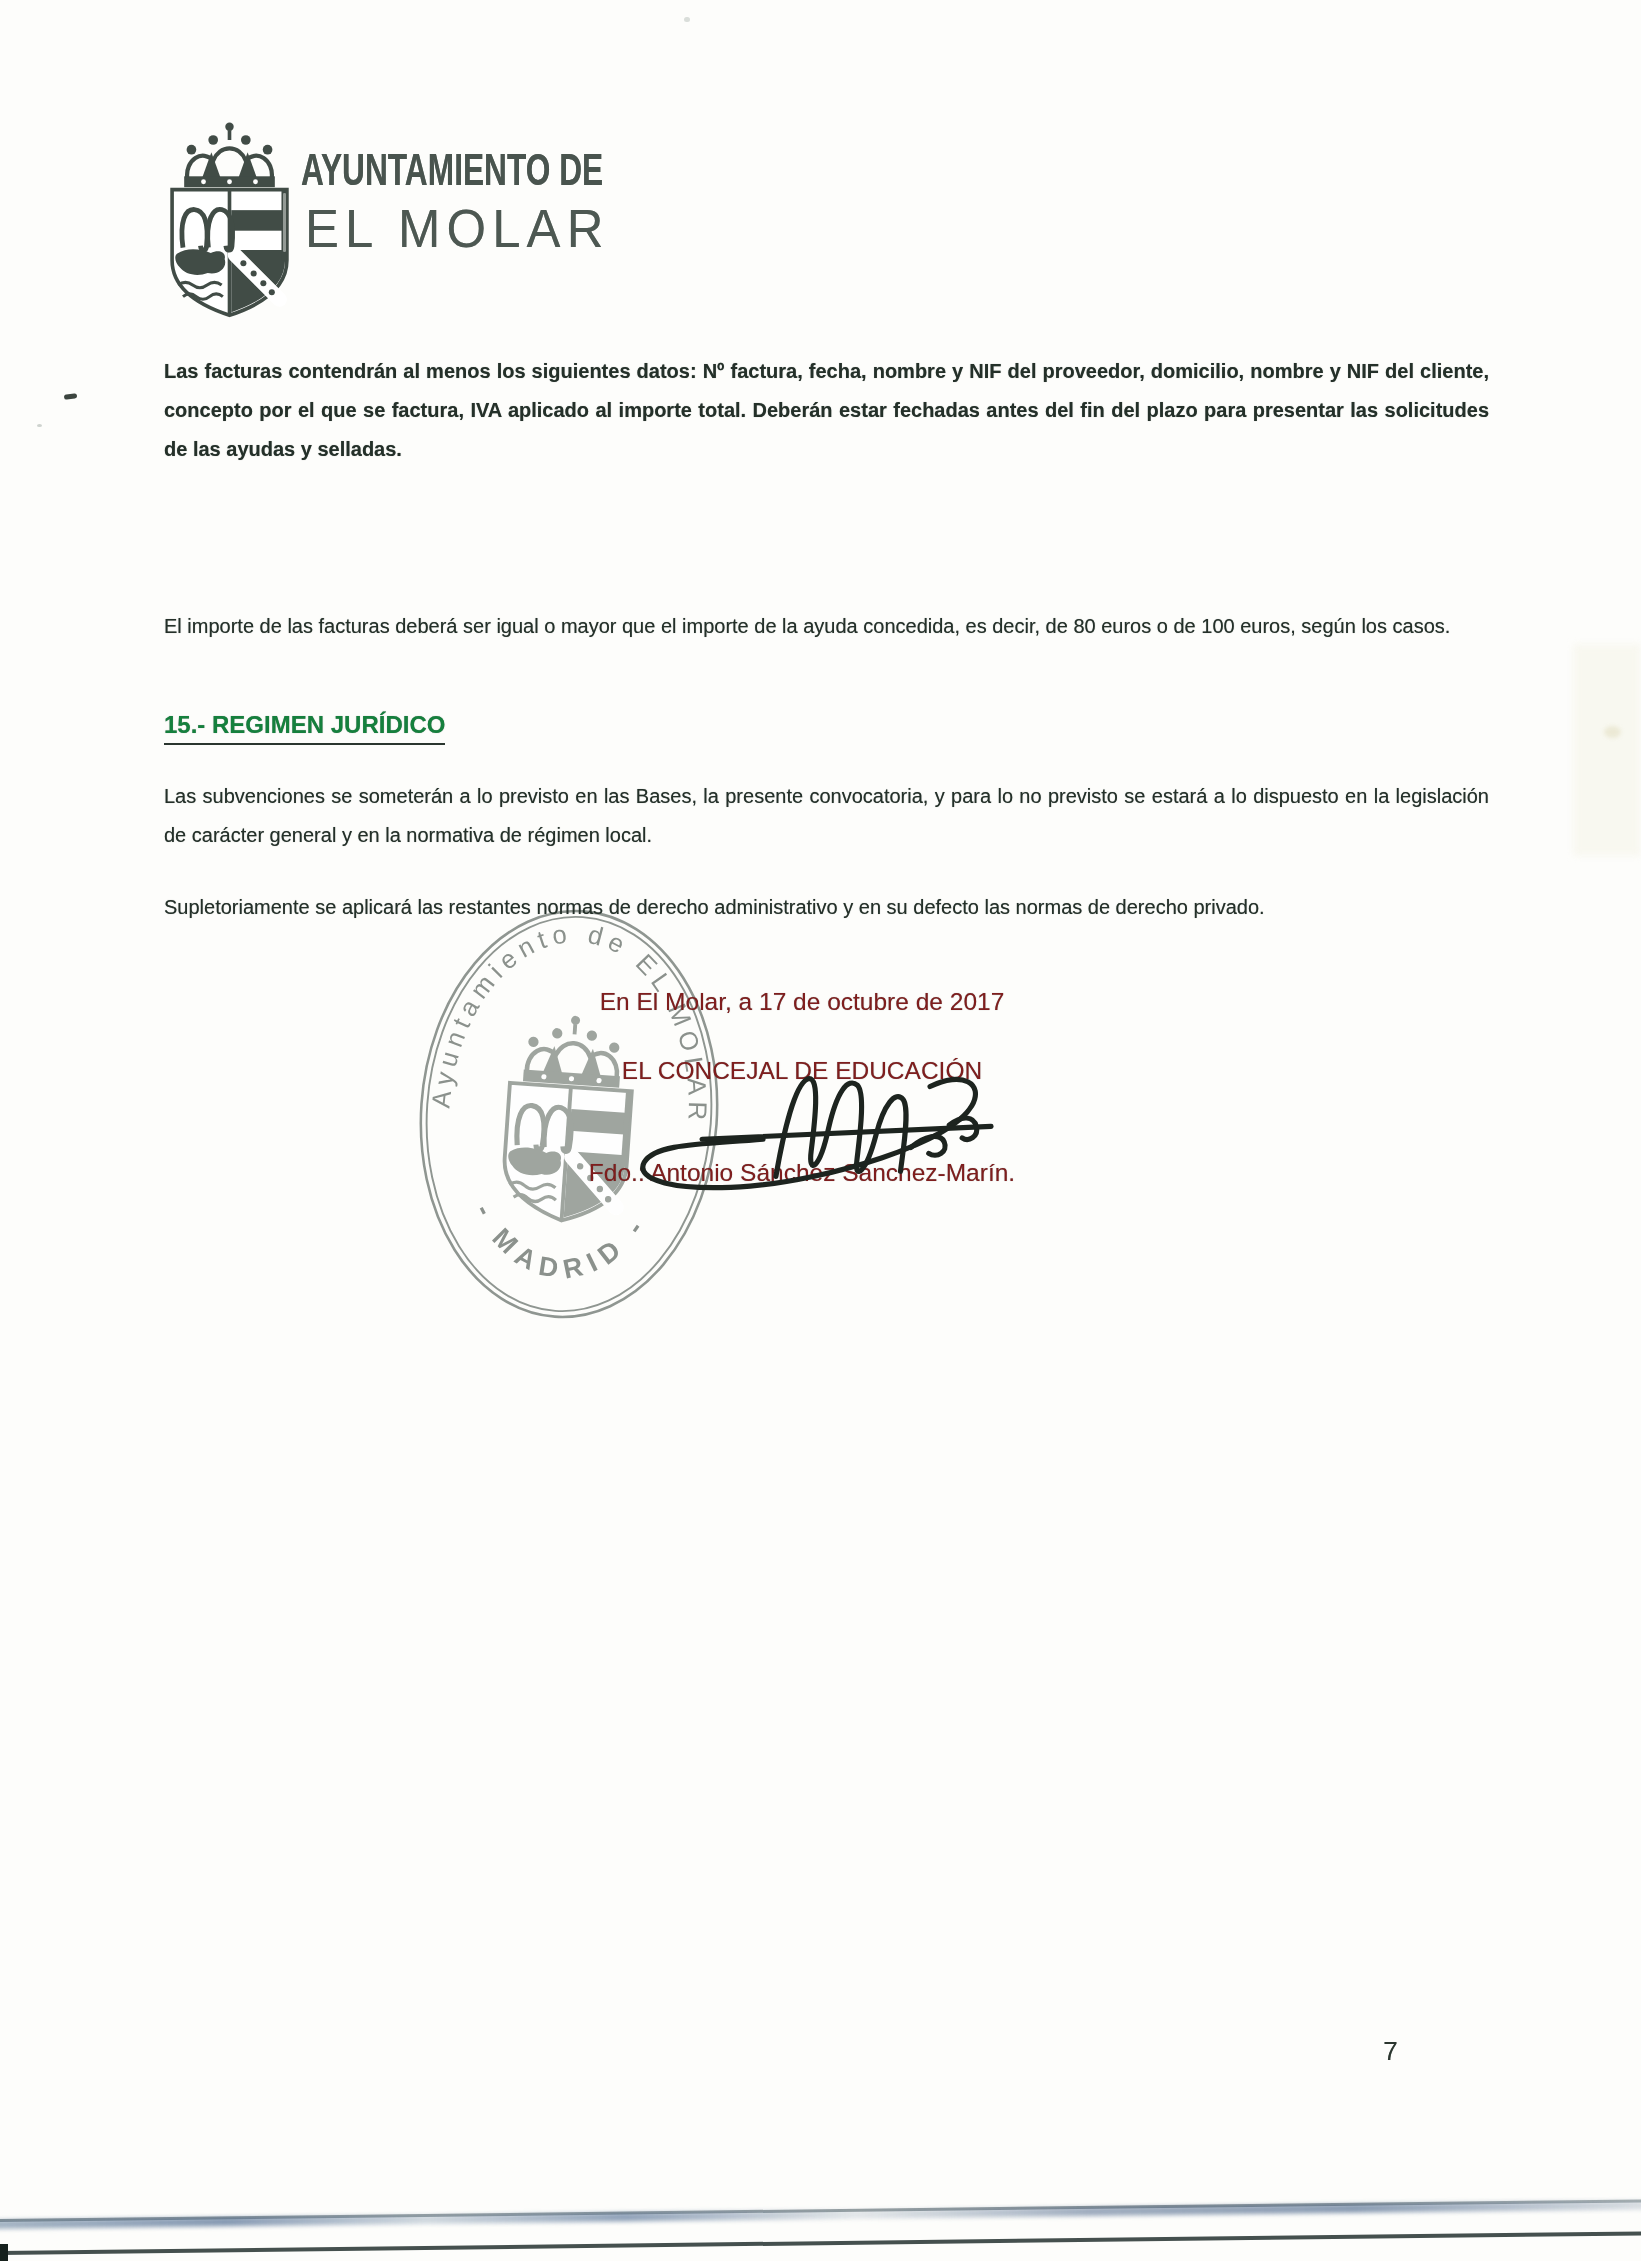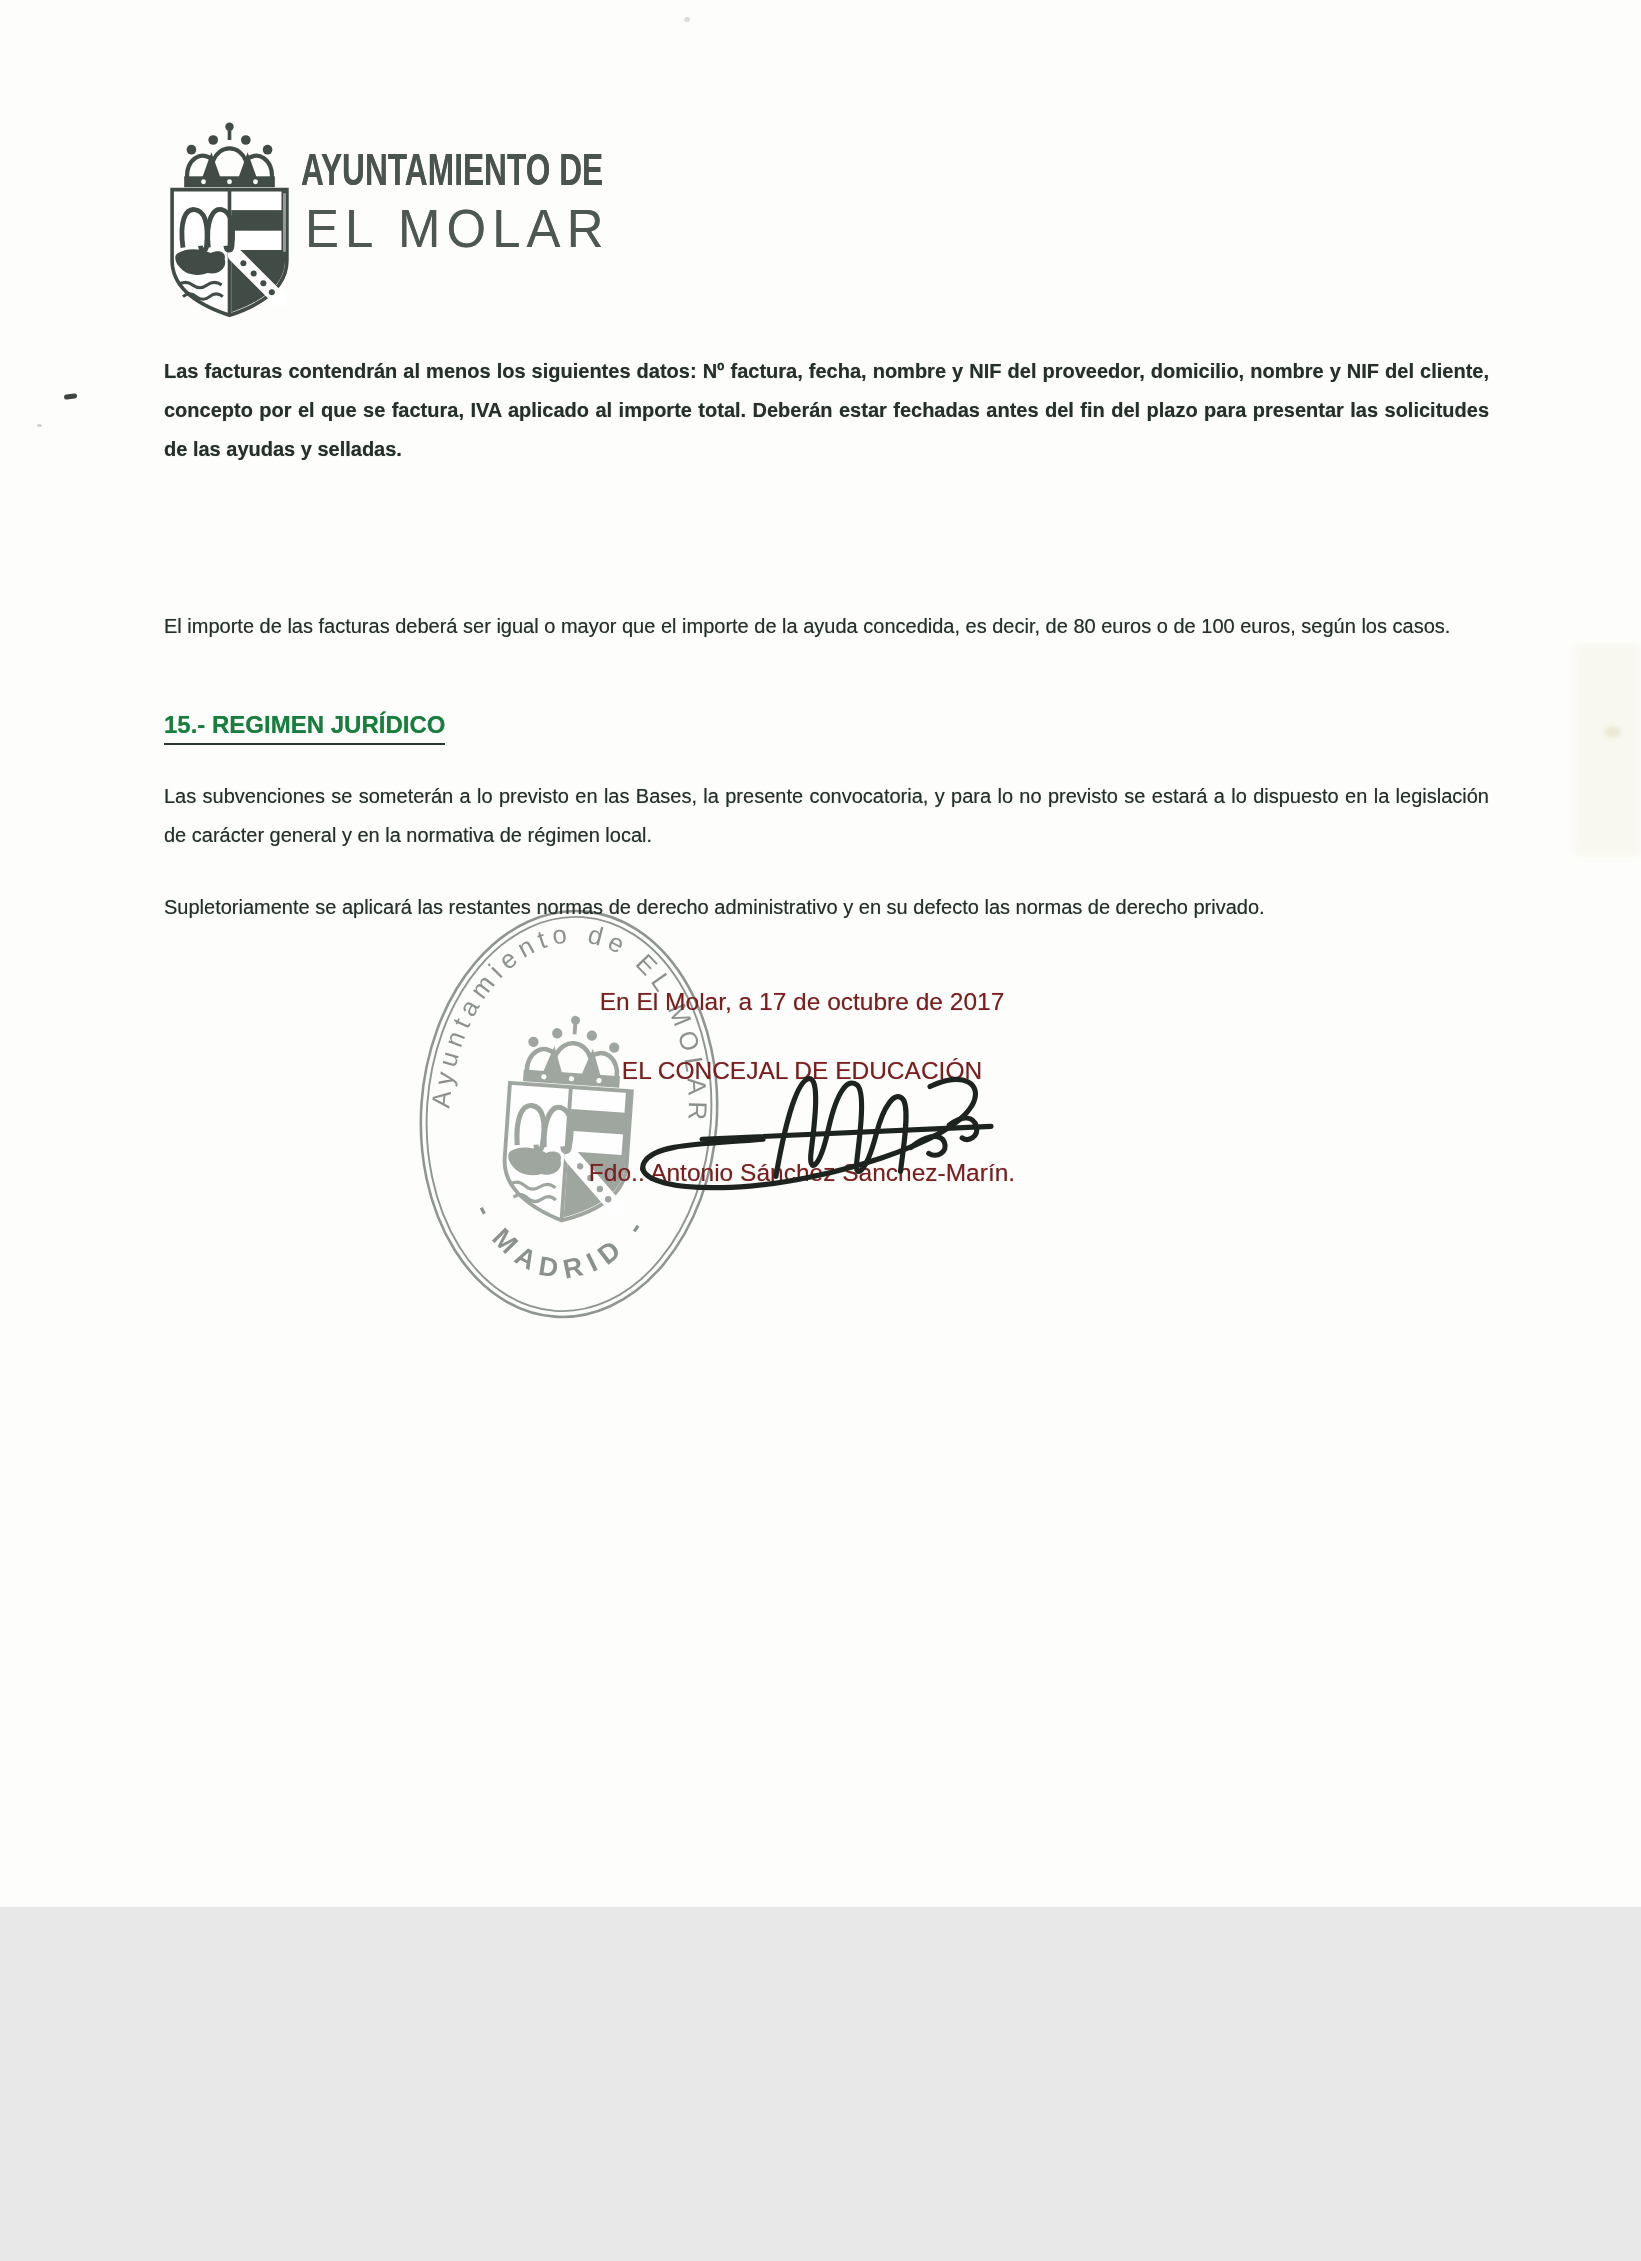--- a/index.html
+++ b/index.html
@@ -1,18 +1,18 @@
 <!DOCTYPE html>
 <html style="font-size:10.3px"><head>
 <meta charset="utf-8">
 <style>
   html,body{margin:0;padding:0;background:#e8e8e8;}
   .page{
     position:relative;
-    width:1641px;height:1907px;
+    width:1641px;height:2261px;
     background:#fdfdfb;
     overflow:hidden;
     font-family:"Liberation Sans", sans-serif;
   }
   
   .crest-logo{position:absolute;left:160px;top:118px;width:139px;height:200px;color:#414c46;}
   .org-top{
     position:absolute;left:301px;top:148px;
     font-size:44px;font-weight:bold;line-height:1;
     color:#49544e;letter-spacing:0px;

